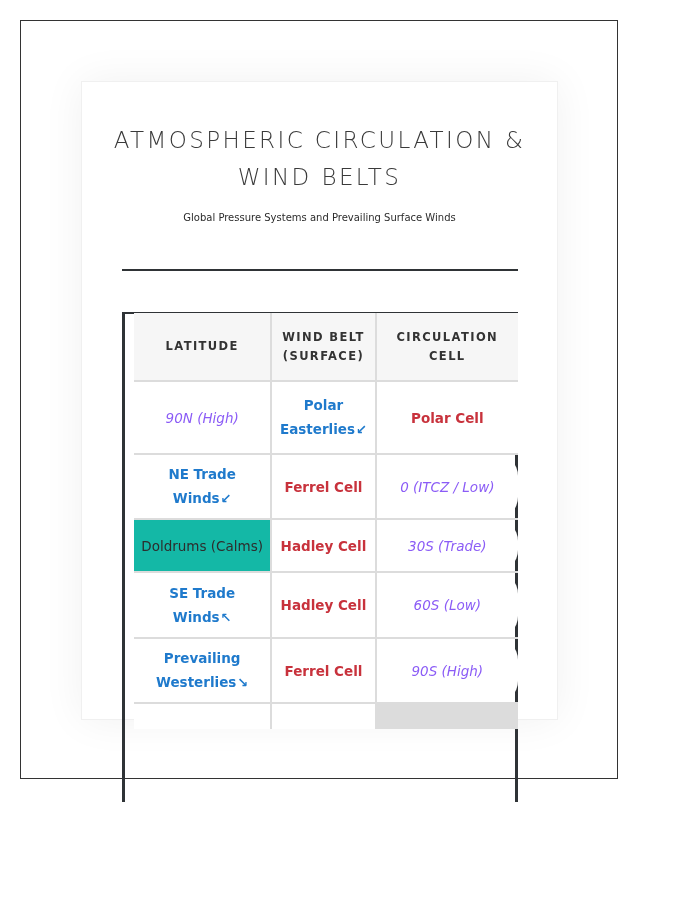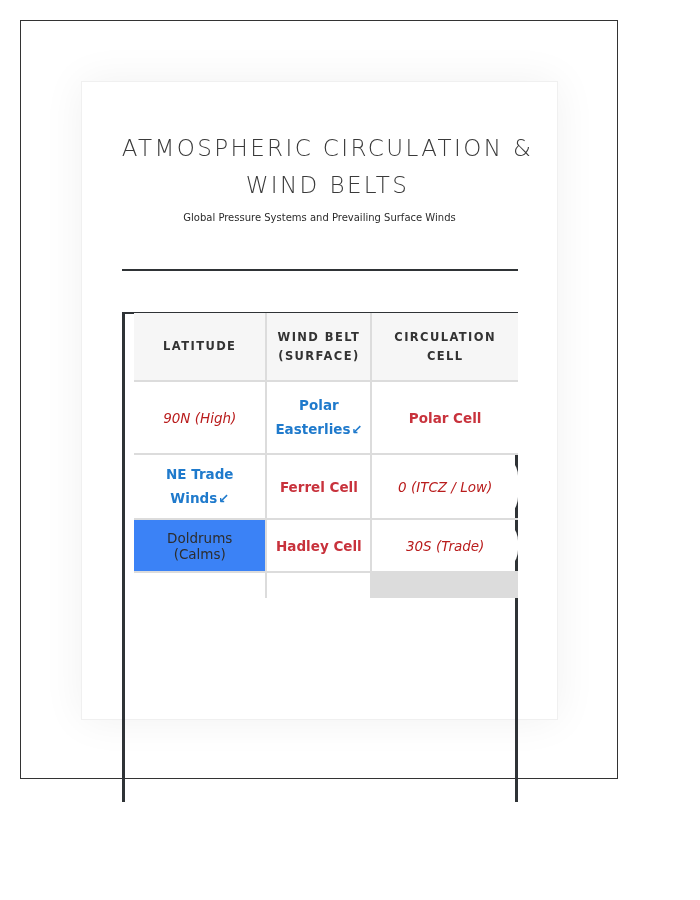--- a/index.html
+++ b/index.html
@@ -5,40 +5,40 @@
     html, body { margin: 0; padding: 0; background: #ffffff; }
     body { width: 700px; height: 900px; position: relative; overflow: hidden;
            font-family: "DejaVu Sans", "Liberation Sans", sans-serif; }
     .outer-frame { position: absolute; left: 20px; top: 20px; width: 598px; height: 759px;
                    border: 1.5px solid #333; box-sizing: border-box; background: #fff; }
     .card { position: absolute; left: 81px; top: 81px; width: 477px; height: 639px;
             background: #fff; border: 1px solid #f0f0f0;
             box-shadow: 0 0 40px rgba(0,0,0,0.06); box-sizing: border-box; }
     .title { position: absolute; left: 81px; top: 122px; width: 477px; text-align: center;
              font-family: "DejaVu Sans", sans-serif; font-weight: 200; font-size: 23px;
-             letter-spacing: 2.4px; line-height: 37px; color: #3a3a3a; margin: 8px; }
+             letter-spacing: 2.4px; line-height: 37px; color: #3a3a3a; margin: 0; }
     .subtitle { position: absolute; left: 81px; top: 212px; width: 477px; text-align: center;
                 font-size: 10px; color: #2b2b2b; margin: 0; }
     .divider { position: absolute; left: 122px; top: 269px; width: 396px; height: 2px; background: #2f3336; }
     .table-wrap { position: absolute; left: 122px; top: 312px; width: 396px; height: 490px; overflow: visible; }
     .frame-top { position: absolute; left: 0; top: 0; width: 396px; height: 2px; background: #2f3336; }
     .frame-left { position: absolute; left: 0; top: 0; width: 3px; height: 490px; background: #2f3336; z-index: 3; }
     .frame-right { position: absolute; left: 393px; top: 0; width: 3px; height: 490px; background: #2f3336; z-index: 1; }
     table.belts { position: absolute; left: 12px; top: 1px; border-collapse: collapse; table-layout: fixed; z-index: 2; }
     table.belts th, table.belts td { border: 2px solid #dcdcdc; text-align: center; vertical-align: middle; padding: 0 6px; box-sizing: border-box; }
     table.belts th { background: #f6f6f6; font-size: 11.5px; font-weight: 600; letter-spacing: 1.4px;
                       color: #333; line-height: 19px; height: 68px; border-top: none; }
     table.belts th:first-child, table.belts td:first-child { border-left: none; }
     table.belts th.c3, table.belts td.c3 { border-right: none; }
     col.col1 { width: 182px; } col.col2 { width: 109px; } col.col3 { width: 181px; }
     td { font-size: 13.5px; background: #fff; }
-    td.lat { color: #b91c1c; font-style: italic; border-radius: 22px; }
+    td.lat { color: #8b5cf6; font-style: italic; border-radius: 22px; }
     td.belt { color: #1f7acc; font-weight: 600; line-height: 24px; }
     td.cell-name { color: #c8323c; font-weight: 600; margin-top: 15px; }
-    td.calm { background: #3b82f6; color: #2d2d2d; }
+    td.calm { background: #14b8a6; color: #2d2d2d; }
     .arrow { font-size: 13px; margin-left: 1px; }
     tr.r1 td, tr.r2 td { height: 73px; }
     tr.r3 td { height: 65px; } tr.r4 td { height: 53px; }
     tr.r5 td { height: 66px; } tr.r6 td { height: 65px; }
     tr.r7 td { height: 26px; border-bottom: none; }
     td.gray { background: #dcdcdc; }
   </style>
 </head>
 <body>
 
@@ -75,20 +75,30 @@
       <tr class="r3">
         <td class="belt"><span>NE Trade Winds</span><span class="arrow">↙</span></td>
         <td class="cell-name">Ferrel Cell</td>
         <td class="lat c3">0 (ITCZ / Low)</td>
       </tr>
       <tr class="r4">
         <td class="calm">Doldrums (Calms)</td>
         <td class="cell-name">Hadley Cell</td>
         <td class="lat c3">30S (Trade)</td>
       </tr>
+      <tr class="r5">
+        <td class="belt"><span>SE Trade Winds</span><span class="arrow">↖</span></td>
+        <td class="cell-name">Hadley Cell</td>
+        <td class="lat c3">60S (Low)</td>
+      </tr>
+      <tr class="r6">
+        <td class="belt"><span>Prevailing Westerlies</span><span class="arrow">↘</span></td>
+        <td class="cell-name">Ferrel Cell</td>
+        <td class="lat c3">90S (High)</td>
+      </tr>
       <tr class="r7">
         <td></td>
         <td></td>
         <td class="gray c3" style="width:103px;"></td>
       </tr>
     </tbody>
   </table>
 </div>
 
 </body></html>

